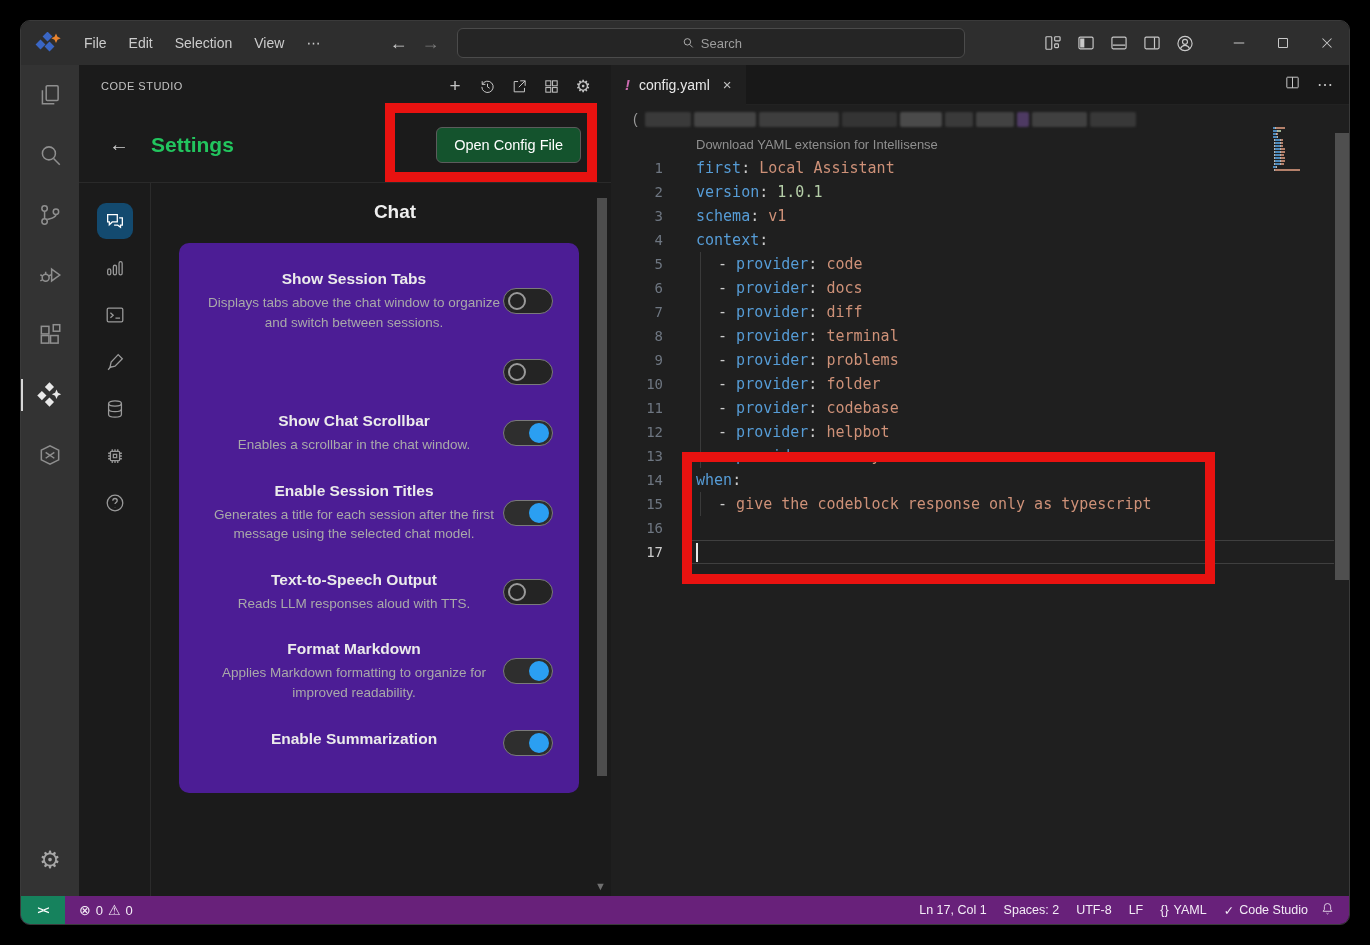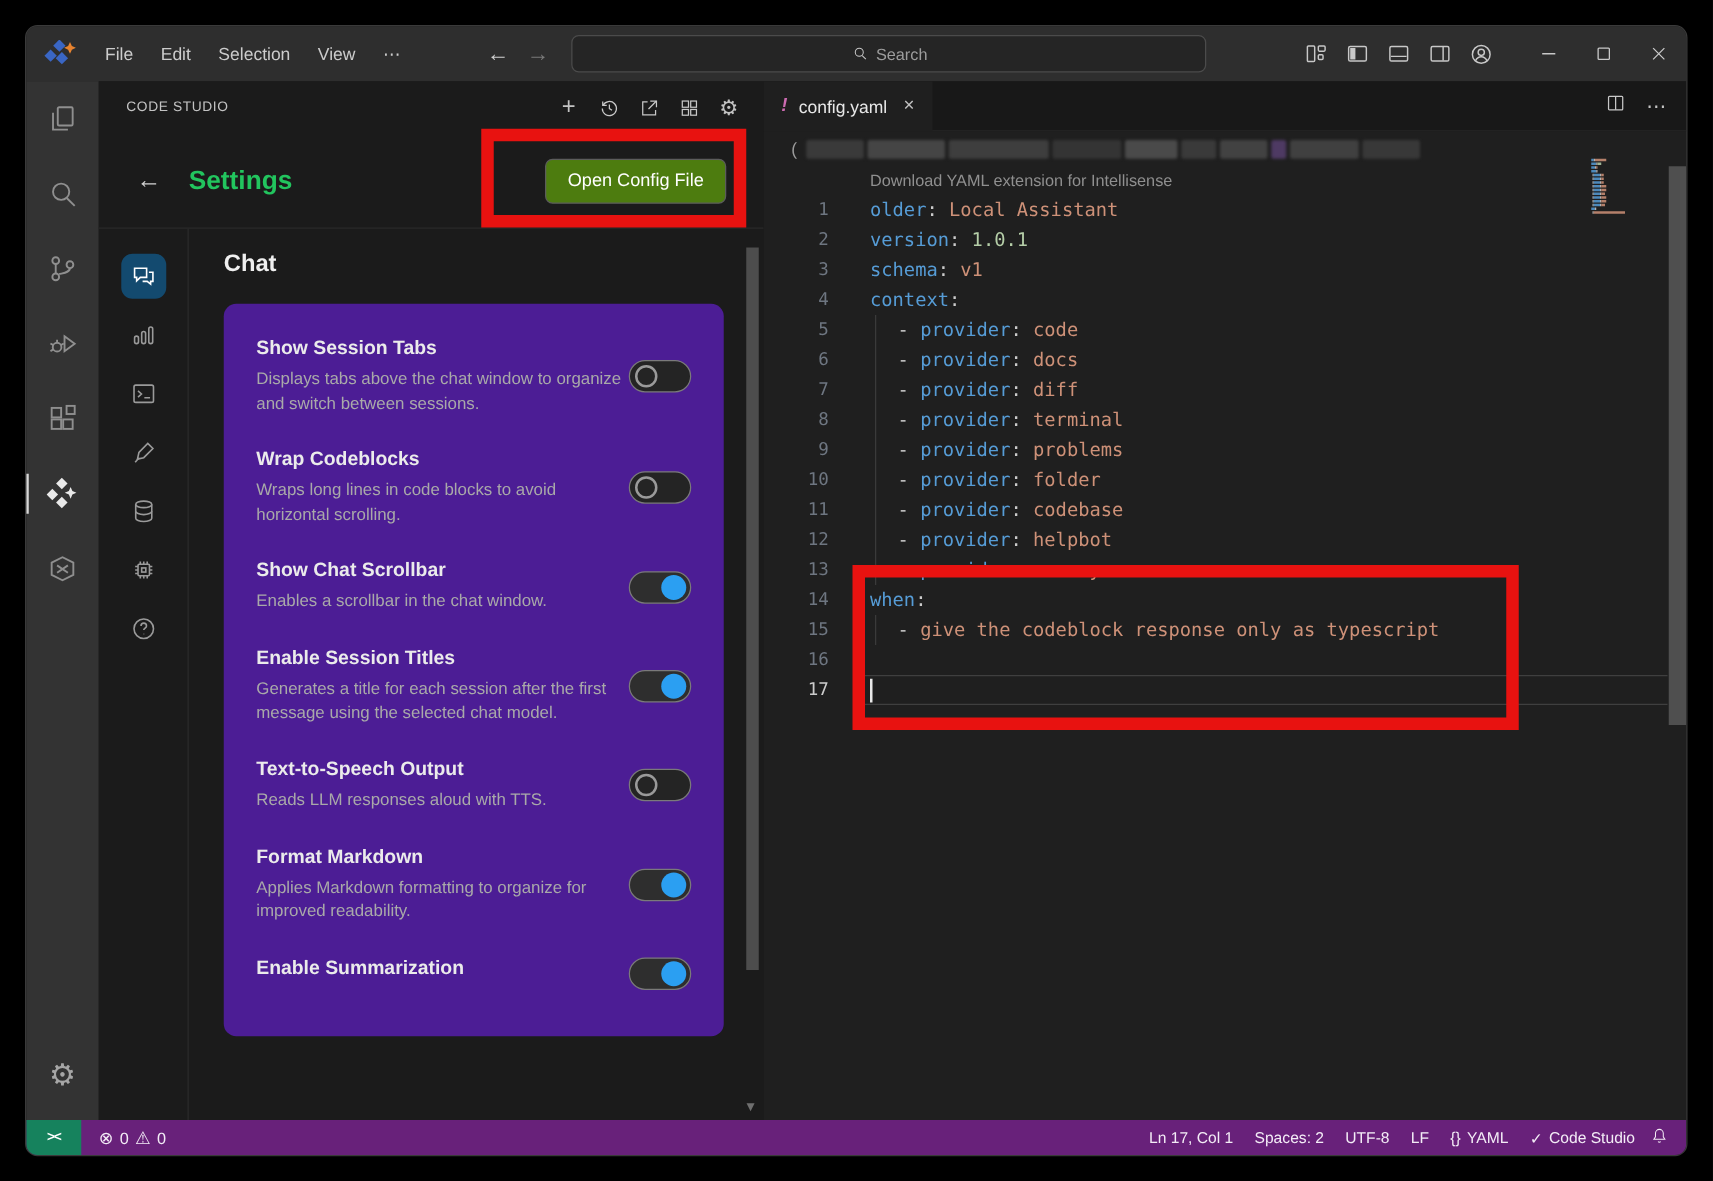--- a/index.html
+++ b/index.html
@@ -42,30 +42,30 @@
     display:flex; flex-direction:column; }
   .panel-header { height:42px; display:flex; align-items:center; padding:0 18px 0 22px; flex:none; }
   .panel-title { color:#c3c3c3; font-size:11px; letter-spacing:.5px; }
   .panel-actions { margin-left:auto; display:flex; gap:12px; align-items:center; color:#c3c3c3; }
   .panel-actions .plus { font-size:19px; font-weight:400; }
   .panel-actions .gearchar { font-size:17px; }
   .view-header { height:76px; display:flex; align-items:center; padding:0 30px 0 30px;
     border-bottom:1px solid #2a2a2a; flex:none; }
   .back-arrow { color:#cfcfcf; font-size:20px; margin-right:22px; }
   .view-title { color:#22c55e; font-size:21px; font-weight:700; }
-  .config-btn { margin-left:auto; background:#4d7c0f; border:1px solid #5c5c5c; border-radius:6px;
+  .config-btn { margin-left:auto; background:#14532d; border:1px solid #5c5c5c; border-radius:6px;
     color:#ffffff; font-size:14.5px; padding:9px 17px; font-family:inherit; }
   .settings-body { flex:1; display:flex; min-height:0; }
   .nav-col { width:72px; border-right:1px solid #2b2b2b; display:flex; flex-direction:column;
     align-items:center; padding-top:20px; gap:11px; flex:none; }
   .nav-item { width:36px; height:36px; display:flex; align-items:center; justify-content:center; border-radius:9px; }
   .nav-item svg { width:22px; height:22px; stroke:#9a9a9a; fill:none; stroke-width:1.4; }
   .nav-item.active { background:#134a6f; }
   .nav-item.active svg { stroke:#ffffff; }
-  .content-col { flex:1; padding:18px 0 0 28px; min-width:0; }
+  .content-col { flex:1; padding:18px 0 0 28px; min-width:0;text-align:center; }
   .section-title { color:#efefef; font-size:19px; font-weight:700; margin-bottom:20px; }
   .card { width:400px; background:#4c1d95; border-radius:10px; padding:27px 26px 10px 26px; }
   .setting { display:flex; margin-bottom:27px; }
   .setting-text { width:300px; }
   .setting-title { color:#ebebeb; font-size:15.5px; font-weight:700; margin-bottom:5px; }
   .setting-desc { color:#a9a9a9; font-size:13.5px; line-height:1.45; }
   .setting-toggle-wrap { flex:1; display:flex; align-items:center; justify-content:flex-end; }
   .toggle { width:50px; height:26px; border:1.5px solid #7a7a7a; border-radius:14px; position:relative; background:#242424; flex:none; }
   .toggle .knob { position:absolute; left:4px; top:2.5px; width:18px; height:18px; border-radius:50%;
     border:2px solid #9a9a9a; background:transparent; }
@@ -357,24 +357,20 @@
       <div class="setting-desc">Displays tabs above the chat window to organize and switch between sessions.</div>
     </div>
     <div class="setting-toggle-wrap">
       <div class="toggle">
                       <div class="knob"></div>
                     </div>
     </div>
   </div>
 
   <div class="setting">
-    <div class="setting-text">
-      <div class="setting-title">Wrap Codeblocks</div>
-      <div class="setting-desc">Wraps long lines in code blocks to avoid horizontal scrolling.</div>
-    </div>
     <div class="setting-toggle-wrap">
       <div class="toggle">
                       <div class="knob"></div>
                     </div>
     </div>
   </div>
 
   <div class="setting">
     <div class="setting-text">
       <div class="setting-title">Show Chat Scrollbar</div>
@@ -468,21 +464,21 @@
                 <div style="width: 42px; background: rgb(74, 74, 74);"></div>
                 <div style="width: 28px; background: rgb(58, 58, 58);"></div>
                 <div style="width: 38px; background: rgb(66, 66, 66);"></div>
                 <div style="width: 12px; background: rgb(78, 58, 99);"></div>
                 <div style="width: 55px; background: rgb(64, 64, 64);"></div>
                 <div style="width: 46px; background: rgb(56, 56, 56);"></div>
               </div>
           </div>
           <div class="hint">Download YAML extension for Intellisense</div>
           <div class="code" id="code">
-              <div class="code-line"><span class="ln">1</span><span class="lc"><span class="tok tok-k">older</span><span class="tok tok-p">: </span><span class="tok tok-s">Local Assistant</span></span></div>
+              <div class="code-line"><span class="ln">1</span><span class="lc"><span class="tok tok-k">first</span><span class="tok tok-p">: </span><span class="tok tok-s">Local Assistant</span></span></div>
               <div class="code-line"><span class="ln">2</span><span class="lc"><span class="tok tok-k">version</span><span class="tok tok-p">: </span><span class="tok tok-n">1.0.1</span></span></div>
               <div class="code-line"><span class="ln">3</span><span class="lc"><span class="tok tok-k">schema</span><span class="tok tok-p">: </span><span class="tok tok-s">v1</span></span></div>
               <div class="code-line"><span class="ln">4</span><span class="lc"><span class="tok tok-k">context</span><span class="tok tok-p">:</span></span></div>
               <div class="code-line"><span class="ln">5</span><span class="lc"><span class="tok tok-w"></span><span class="tok tok-d">- </span><span class="tok tok-k">provider</span><span class="tok tok-p">: </span><span class="tok tok-s">code</span></span></div>
               <div class="code-line"><span class="ln">6</span><span class="lc"><span class="tok tok-w"></span><span class="tok tok-d">- </span><span class="tok tok-k">provider</span><span class="tok tok-p">: </span><span class="tok tok-s">docs</span></span></div>
               <div class="code-line"><span class="ln">7</span><span class="lc"><span class="tok tok-w"></span><span class="tok tok-d">- </span><span class="tok tok-k">provider</span><span class="tok tok-p">: </span><span class="tok tok-s">diff</span></span></div>
               <div class="code-line"><span class="ln">8</span><span class="lc"><span class="tok tok-w"></span><span class="tok tok-d">- </span><span class="tok tok-k">provider</span><span class="tok tok-p">: </span><span class="tok tok-s">terminal</span></span></div>
               <div class="code-line"><span class="ln">9</span><span class="lc"><span class="tok tok-w"></span><span class="tok tok-d">- </span><span class="tok tok-k">provider</span><span class="tok tok-p">: </span><span class="tok tok-s">problems</span></span></div>
               <div class="code-line"><span class="ln">10</span><span class="lc"><span class="tok tok-w"></span><span class="tok tok-d">- </span><span class="tok tok-k">provider</span><span class="tok tok-p">: </span><span class="tok tok-s">folder</span></span></div>
               <div class="code-line"><span class="ln">11</span><span class="lc"><span class="tok tok-w"></span><span class="tok tok-d">- </span><span class="tok tok-k">provider</span><span class="tok tok-p">: </span><span class="tok tok-s">codebase</span></span></div>

